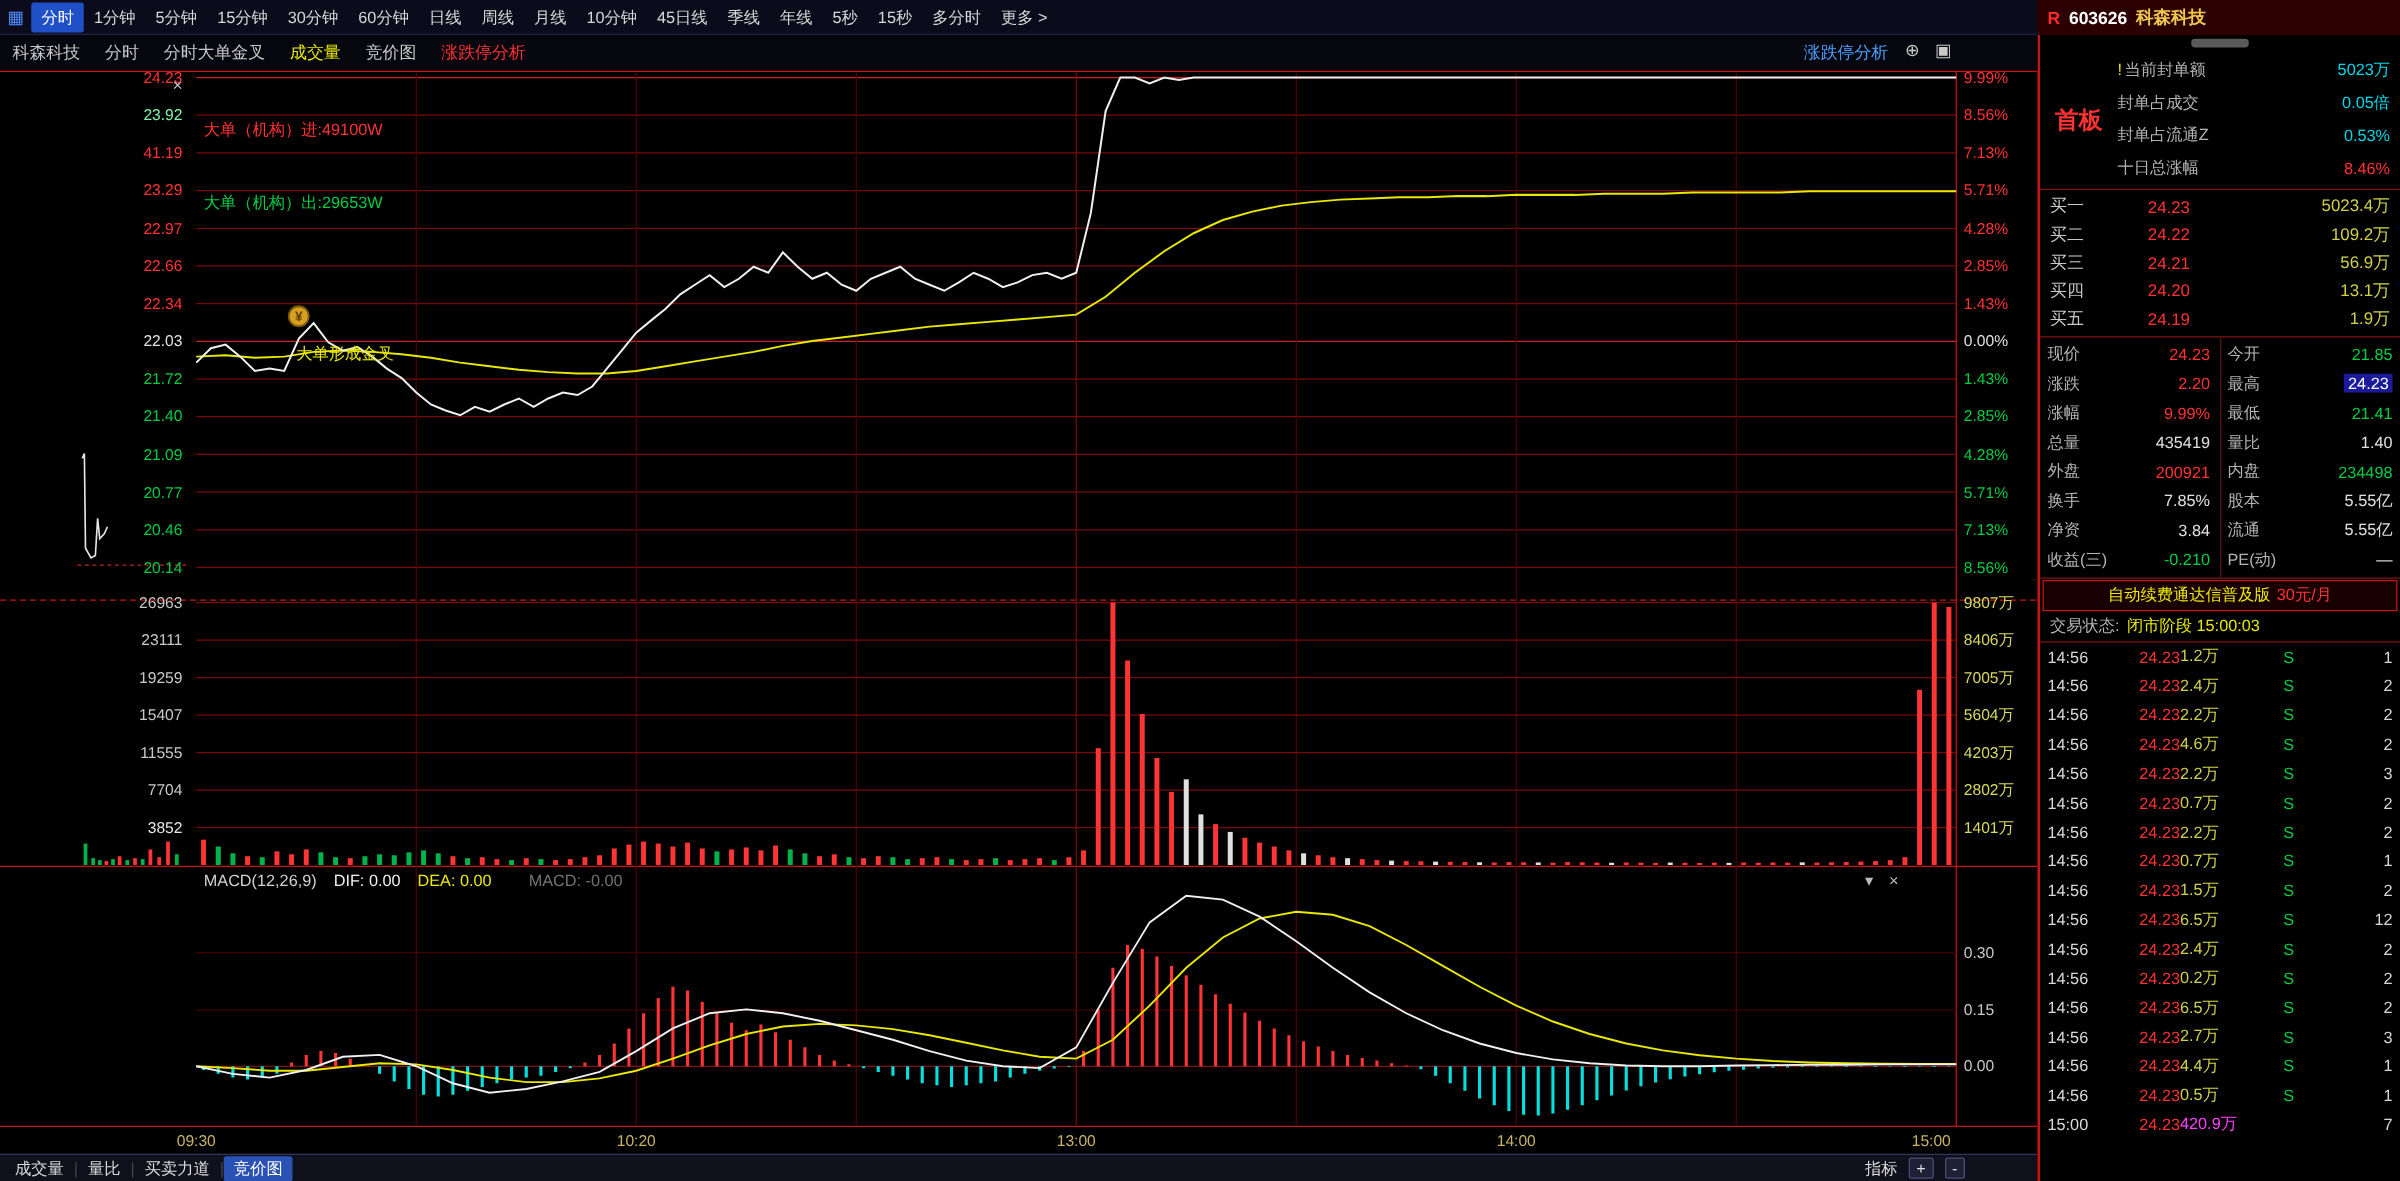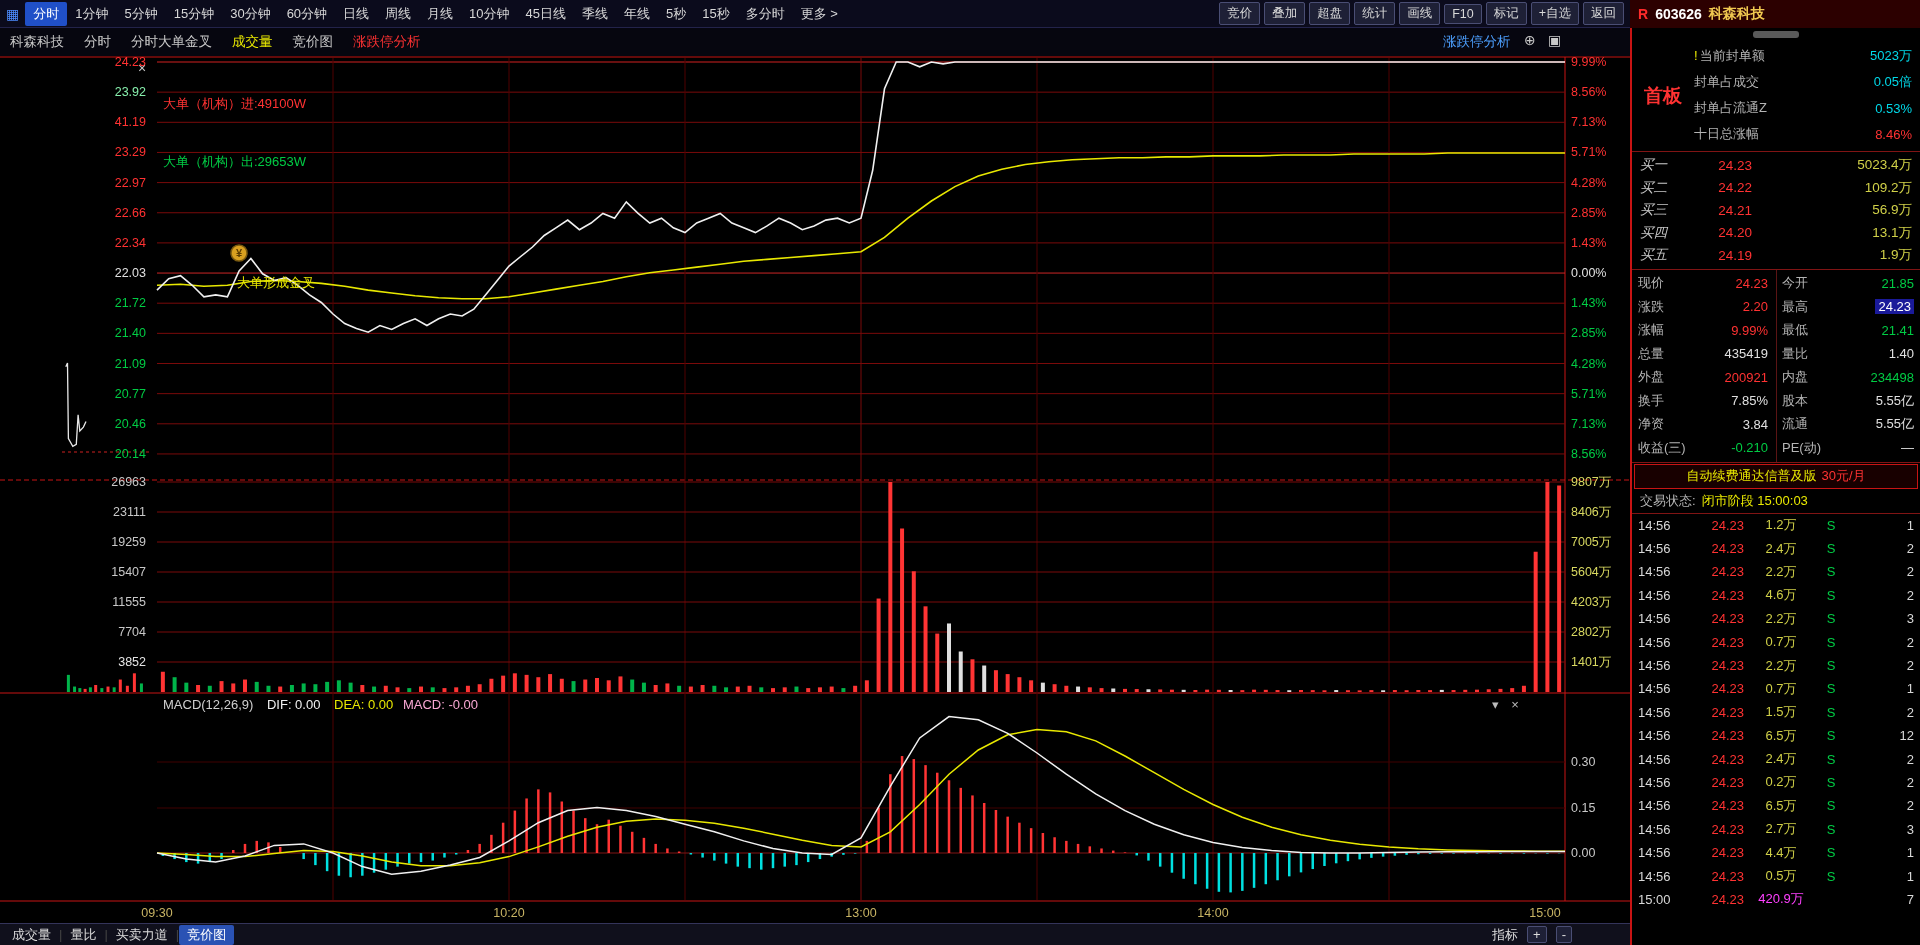--- a/index.html
+++ b/index.html
@@ -43,39 +43,39 @@
 .prow{display:flex;align-items:center;}
 .wb{height:28px;padding:0 8px;border-bottom:1px solid #801414;justify-content:space-between;font-size:13.5px;}
 .handle-row{height:12px;display:flex;justify-content:center;align-items:center;}
 .handle{width:46px;height:7px;background:#5a5a5a;border-radius:3px;}
 .seal{height:112px;display:flex;border-bottom:1px solid #801414;}
 .seal-left{width:62px;display:flex;align-items:center;justify-content:center;color:#ff3232;font-size:19px;font-weight:bold;}
 .seal-right{flex:1;padding:3px 8px 3px 0;}
 .seal-row{display:flex;height:26px;align-items:center;color:#b4b4b4;justify-content:space-between;}
 .buysec{border-bottom:1px solid #801414;padding:2px 0;}
 .buy-row{height:22.5px;display:flex;align-items:center;font-size:13.5px;padding:0 8px;}
-.buy-label{width:42px;color:#c8c8c8;font-style:italic;}
+.buy-label{width:42px;color:#c8c8c8;}
 .buy-price{width:70px;text-align:right;color:#ff3232;}
 .buy-vol{flex:1;text-align:right;color:#d0d048;}
 .stats{border-bottom:1px solid #801414;position:relative;padding:2px 0;}
 .stats::after{content:'';position:absolute;left:144px;top:0;bottom:0;width:1px;background:#5a1414;}
 .stat-row{height:23.5px;display:flex;align-items:center;}
 .s-l{width:64px;padding-left:6px;color:#b4b4b4;}
 .s-v1{width:72px;text-align:right;}
 .s-l2{width:62px;padding-left:14px;color:#b4b4b4;}
 .s-v2{flex:1;text-align:right;padding-right:6px;}
 .h-val{background:#1a1a9a;color:#fff;padding:0 3px;}
 .ad{height:25px;margin:1px 2px;border:1px solid #c81414;display:flex;align-items:center;justify-content:center;
   color:#e8e800;gap:5px;background:#180000;}
 .status{height:24px;display:flex;align-items:center;padding:0 8px;border-bottom:1px solid #801414;color:#b4b4b4;gap:6px;}
 .ticks{overflow:hidden;}
 .tick-row{height:23.4px;display:flex;align-items:center;padding:0 6px;}
 .t-time{width:44px;color:#d8d8d8;}
 .t-price{width:62px;text-align:right;color:#ff3232;}
-.t-vol{width:74px;text-align:center;color:#d0d048;}
+.t-vol{width:74px;text-align:left;color:#d0d048;}
 .t-side{width:26px;text-align:center;color:#00cc44;}
 .t-cnt{flex:1;text-align:right;color:#d8d8d8;}
 </style>
 </head>
 <body>
 
 <div id="app">
 
   <svg id="plot" width="1630" height="923" viewBox="0 0 1630 923">
       <line x1="0" y1="57" x2="1630" y2="57" stroke="#c81414" stroke-width="1"></line>
@@ -391,31 +391,20 @@
         <span class="mitem">月线</span>
         <span class="mitem">10分钟</span>
         <span class="mitem">45日线</span>
         <span class="mitem">季线</span>
         <span class="mitem">年线</span>
         <span class="mitem">5秒</span>
         <span class="mitem">15秒</span>
         <span class="mitem">多分时</span>
         <span class="mitem">更多 &gt;</span>
       </div>
-    <div id="menu-right">
-        <span class="tbtn">竞价</span>
-        <span class="tbtn">叠加</span>
-        <span class="tbtn">超盘</span>
-        <span class="tbtn">统计</span>
-        <span class="tbtn">画线</span>
-        <span class="tbtn">F10</span>
-        <span class="tbtn">标记</span>
-        <span class="tbtn">+自选</span>
-        <span class="tbtn">返回</span>
-      </div>
   </div>
   <div id="stock-badge">
     <span id="badge-r">R</span>
     <span id="badge-code">603626</span>
     <span id="badge-name">科森科技</span>
   </div>
 
   <div id="tabbar">
     <div id="tabs-left" style="display:flex;align-items:center;">
         <span class="tabitem" style="color:#c8c8c8">科森科技</span>
@@ -432,21 +421,21 @@
 
   <span class="abs" style="left:138px;top:60px;color:#c8c8c8;font-size:14px;cursor:pointer">×</span>
   <span class="abs" style="left:163px;top:95px;color:#ff3232;font-size:13px">大单（机构）进:49100W</span>
   <span class="abs" style="left:163px;top:153px;color:#00cc44;font-size:13px">大单（机构）出:29653W</span>
   <span class="abs" style="left:237px;top:274px;color:#e8e800;font-size:13px">大单形成金叉</span>
 
   <div class="abs" style="left:163px;top:697px;font-size:13px">
     <span style="color:#d0d0d0">MACD(12,26,9)</span>
     <span style="color:#f0f0f0;margin-left:10px">DIF: 0.00</span>
     <span style="color:#e8e800;margin-left:10px">DEA: 0.00</span>
-    <span style="color:#f9a8d4;margin-left:6px">MACD: -0.00</span>
+    <span style="color:#737373;margin-left:26px">MACD: -0.00</span>
   </div>
   <div class="abs" style="left:1492px;top:697px;color:#bbb;font-size:13px">
     <span>▾</span>
     <span style="margin-left:9px">×</span>
   </div>
 
   <div id="labels">
       <div class="axl" style="left:86px;top:54px;color:#ff3232;width:60px;text-align:right">24.23</div>
       <div class="axl" style="left:86px;top:84.15px;color:#86efac;width:60px;text-align:right">23.92</div>
       <div class="axl" style="left:86px;top:114.3px;color:#ff3232;width:60px;text-align:right">41.19</div>

